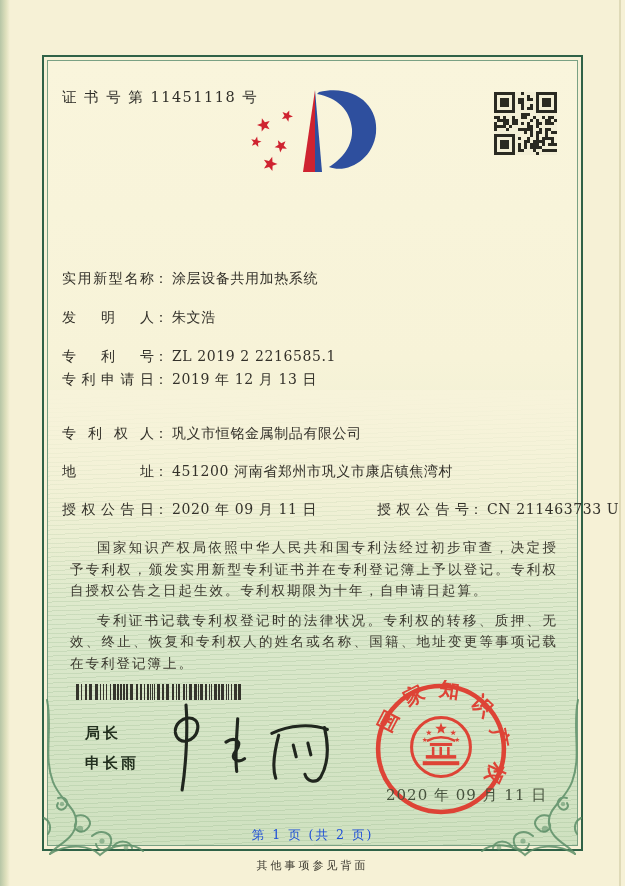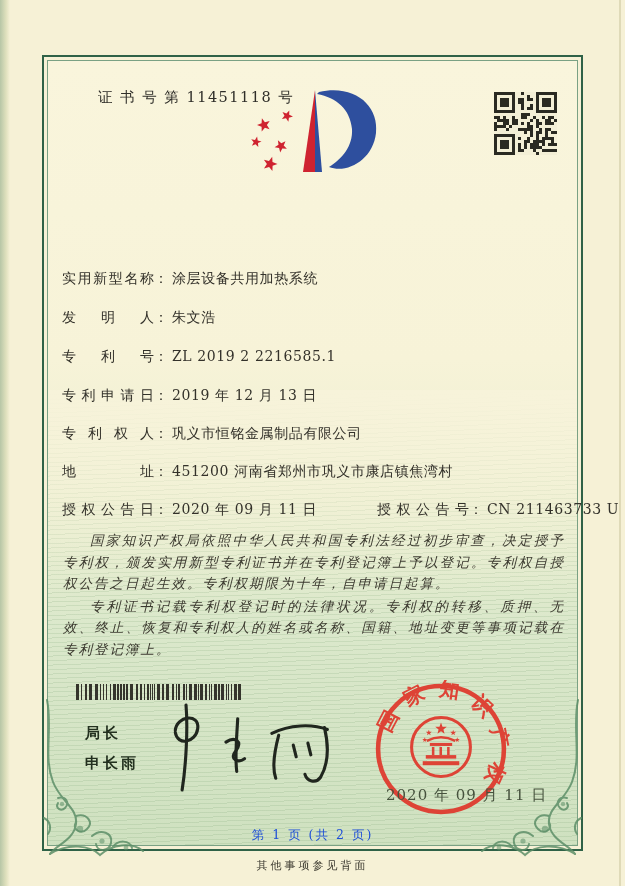--- a/index.html
+++ b/index.html
@@ -35,21 +35,21 @@
       linear-gradient(to bottom, rgba(247,243,218,1) 0%, rgba(247,243,218,0) 45%),
       repeating-linear-gradient(178deg, rgba(105,150,100,0.16) 0px, rgba(105,150,100,0.16) 1px, rgba(0,0,0,0) 1px, rgba(0,0,0,0) 4.5px);
   }
   .ornament{position:absolute;z-index:3;}
   .ornament svg{display:block;}
   .orn-left{left:40px;bottom:28px;}
   .orn-right{right:40px;bottom:28px;transform:scaleX(-1);}
   
   .cert-no{
     position:absolute;left:62px;top:88px;font-size:14.5px;color:#2e2d28;
-    letter-spacing:1.5px;z-index:2;margin-left:36px;
+    letter-spacing:1.5px;z-index:2;
   }
   .logo{position:absolute;left:237px;top:84px;z-index:2;}
   .qr{position:absolute;left:494px;top:92px;z-index:2;}
   .title{
     position:absolute;left:0;right:0;top:194px;text-align:center;
     font-size:31px;font-weight:bold;color:#29271f;letter-spacing:12px;
     text-indent:12px;z-index:2;
   }
   
   .frow{position:absolute;left:62px;font-size:14px;color:#33312a;z-index:2;white-space:nowrap;}
@@ -59,21 +59,21 @@
   }
   .fcolon{display:inline-block;margin-right:4px;}
   .fvalue{letter-spacing:0.6px;text-align:right;}
   .frow2{position:absolute;left:315px;top:0;}
   
   .body-text{
     position:absolute;left:62px;top:529px;width:504px;z-index:2;
     font-size:13.5px;line-height:21.5px;letter-spacing:2px;color:#3b392f;
     text-align:justify;
   }
-  .body-text p{margin:1px;text-indent:2em;font-style:italic;}
+  .body-text p{margin:8px;text-indent:2em;}
   
   .barcode{position:absolute;left:76px;top:684px;z-index:2;}
   .director{
     position:absolute;left:85px;top:724px;z-index:2;
     font-family:"DejaVu Sans","Liberation Sans",sans-serif;
     font-size:15px;color:#23301f;font-weight:600;letter-spacing:3px;
   }
   .director div{margin-bottom:11px;}
   .signature{position:absolute;left:148px;top:698px;z-index:2;}
   .seal{position:absolute;left:372px;top:680px;z-index:2;opacity:0.93;}
@@ -290,21 +290,21 @@
 
   <div class="frow" style="top:270px">
     <span class="flabel">实用新型名称</span><span class="fcolon">：</span><span class="fvalue">涂层设备共用加热系统</span>
   </div>
   <div class="frow" style="top:309px">
     <span class="flabel">发明人</span><span class="fcolon">：</span><span class="fvalue">朱文浩</span>
   </div>
   <div class="frow" style="top:348px">
     <span class="flabel">专利号</span><span class="fcolon">：</span><span class="fvalue">ZL 2019 2 2216585.1</span>
   </div>
-  <div class="frow" style="top:387px">
+  <div class="frow" style="top:371px">
     <span class="flabel">专利申请日</span><span class="fcolon">：</span><span class="fvalue">2019 年 12 月 13 日</span>
   </div>
   <div class="frow" style="top:425px">
     <span class="flabel">专利权人</span><span class="fcolon">：</span><span class="fvalue">巩义市恒铭金属制品有限公司</span>
   </div>
   <div class="frow" style="top:463px">
     <span class="flabel">地址</span><span class="fcolon">：</span><span class="fvalue">451200 河南省郑州市巩义市康店镇焦湾村</span>
   </div>
   <div class="frow" style="top:501px">
     <span class="flabel">授权公告日</span><span class="fcolon">：</span><span class="fvalue">2020 年 09 月 11 日</span>

